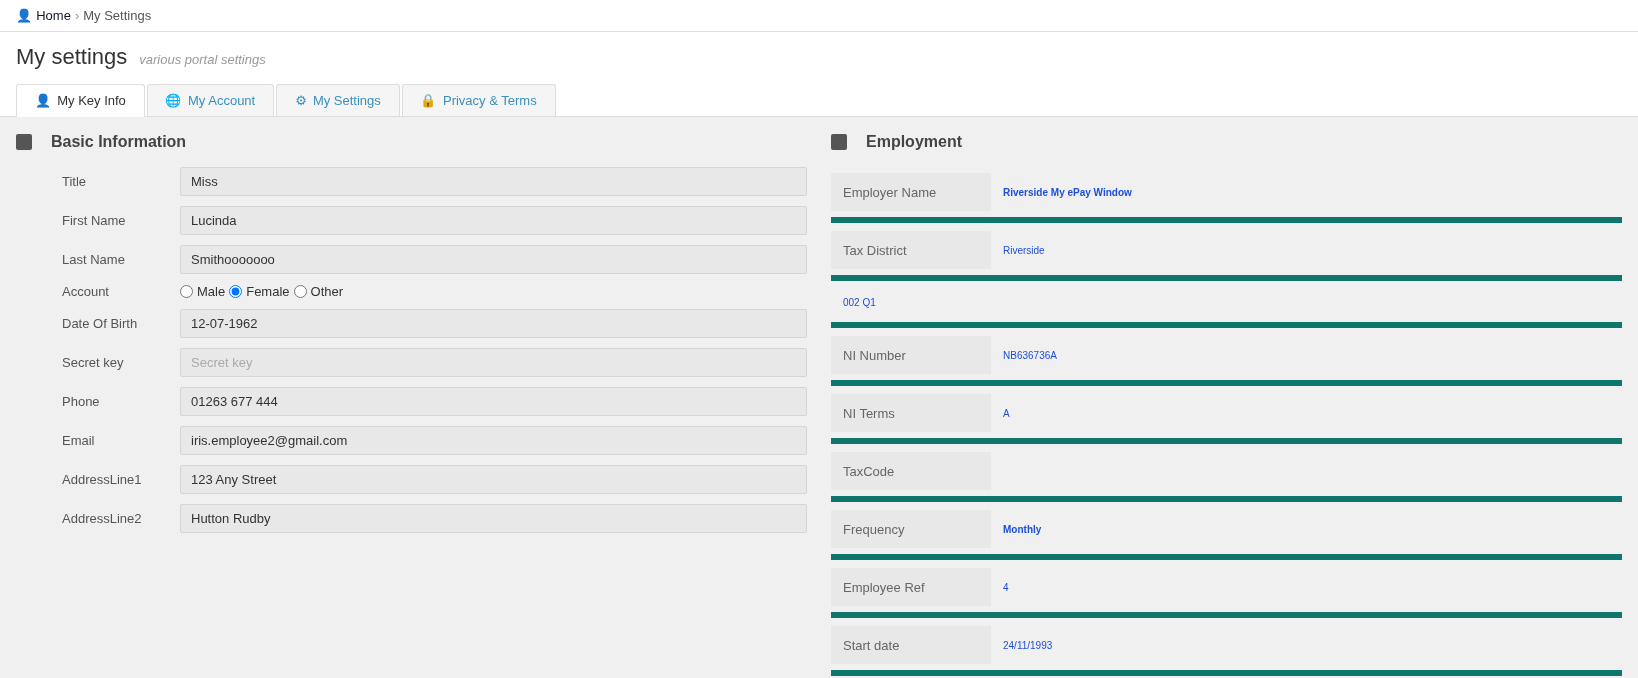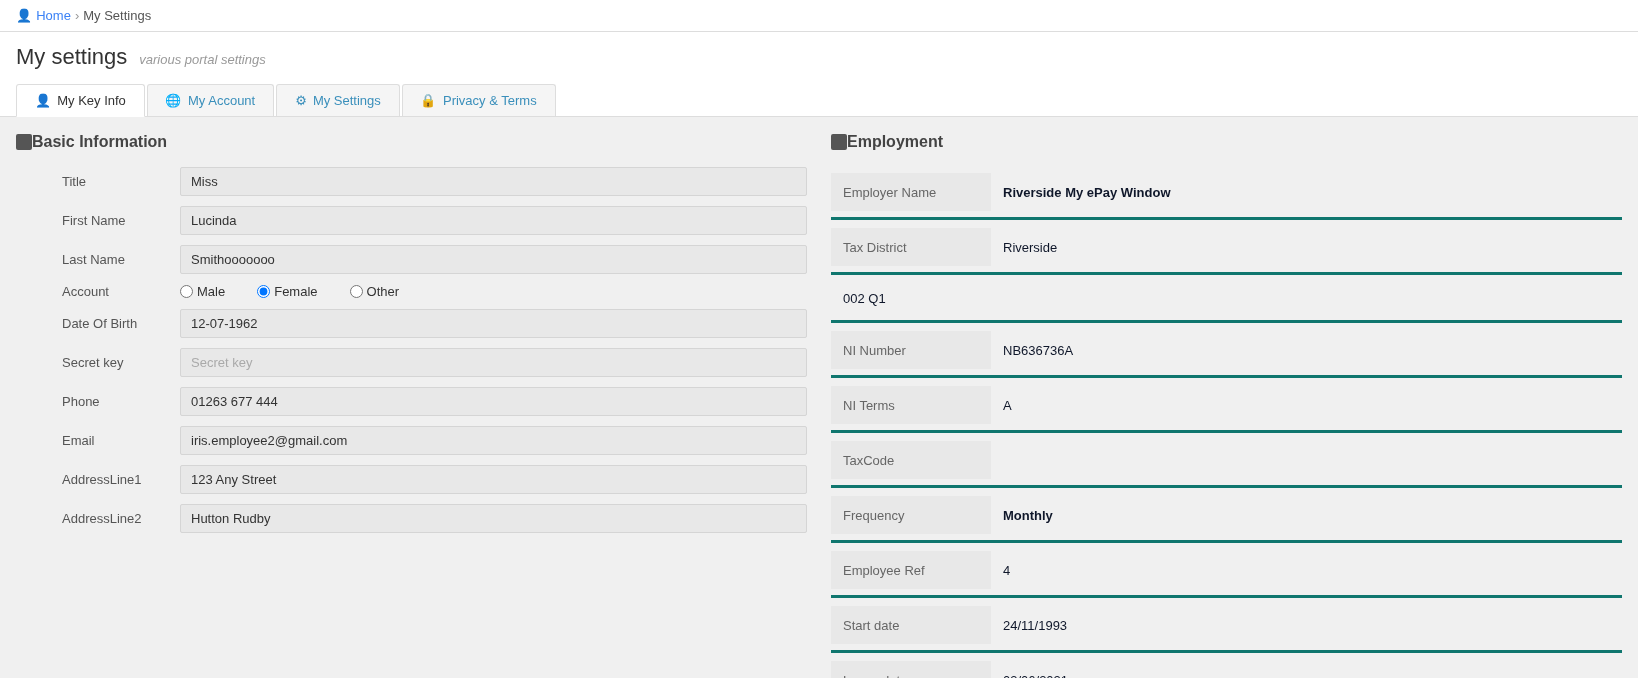--- a/index.html
+++ b/index.html
@@ -18,21 +18,21 @@
       background: #fff;
       padding: 8px 16px;
       font-size: 13px;
       color: #555;
       border-bottom: 1px solid #ddd;
       display: flex;
       align-items: center;
       gap: 4px;
     }
     .breadcrumb-bar a {
-      color: #3b82f6;
+      color: #0f172a;
       text-decoration: none;
     }
     .breadcrumb-bar .separator {
       color: #999;
     }
     .page-header {
       background: #fff;
       padding: 12px 16px 0 16px;
       border-bottom: 1px solid #ddd;
     }
@@ -85,21 +85,21 @@
       display: flex;
       gap: 24px;
     }
     .section {
       flex: 1;
       background: transparent;
     }
     .section-header {
       display: flex;
       align-items: center;
-      gap: 0;
+      gap: 19px;
       margin-bottom: 16px;
     }
     .section-icon {
       width: 16px;
       height: 16px;
       background: #555;
       border-radius: 2px;
       flex-shrink: 0;
     }
     .section-title {
@@ -129,59 +129,59 @@
       font-size: 13px;
       color: #333;
       outline: none;
     }
     .form-input::placeholder {
       color: #aaa;
     }
     .gender-row {
       display: flex;
       align-items: center;
-      gap: 32px;
+      gap: 4px;
     }
     .radio-group {
       display: flex;
       align-items: center;
       gap: 4px;
       font-size: 13px;
       color: #333;
     }
     .radio-group input[type="radio"] {
       cursor: pointer;
     }
     
     .employment-row {
       display: flex;
       align-items: center;
       margin-bottom: 2px;
       min-height: 40px;
-      border-bottom: 3px solid #0f766e;
+      border-bottom: 6px solid #0f766e;
       padding: 6px 0;
     }
     .employment-row:last-child {
       border-bottom: none;
     }
     .emp-label {
       width: 160px;
       font-size: 13px;
       color: #666;
       background: #e8e8e8;
       padding: 8px 12px;
       flex-shrink: 0;
       min-height: 38px;
       display: flex;
       align-items: center;
     }
     .emp-value {
       flex: 1;
-      font-size: 13px;
-      color: #0f172a;
+      font-size: 10px;
+      color: #1d4ed8;
       padding: 8px 12px;
       font-weight: 500;
     }
     .emp-value.bold {
       font-weight: 700;
     }
   </style>
 </head>
 <body>
 

